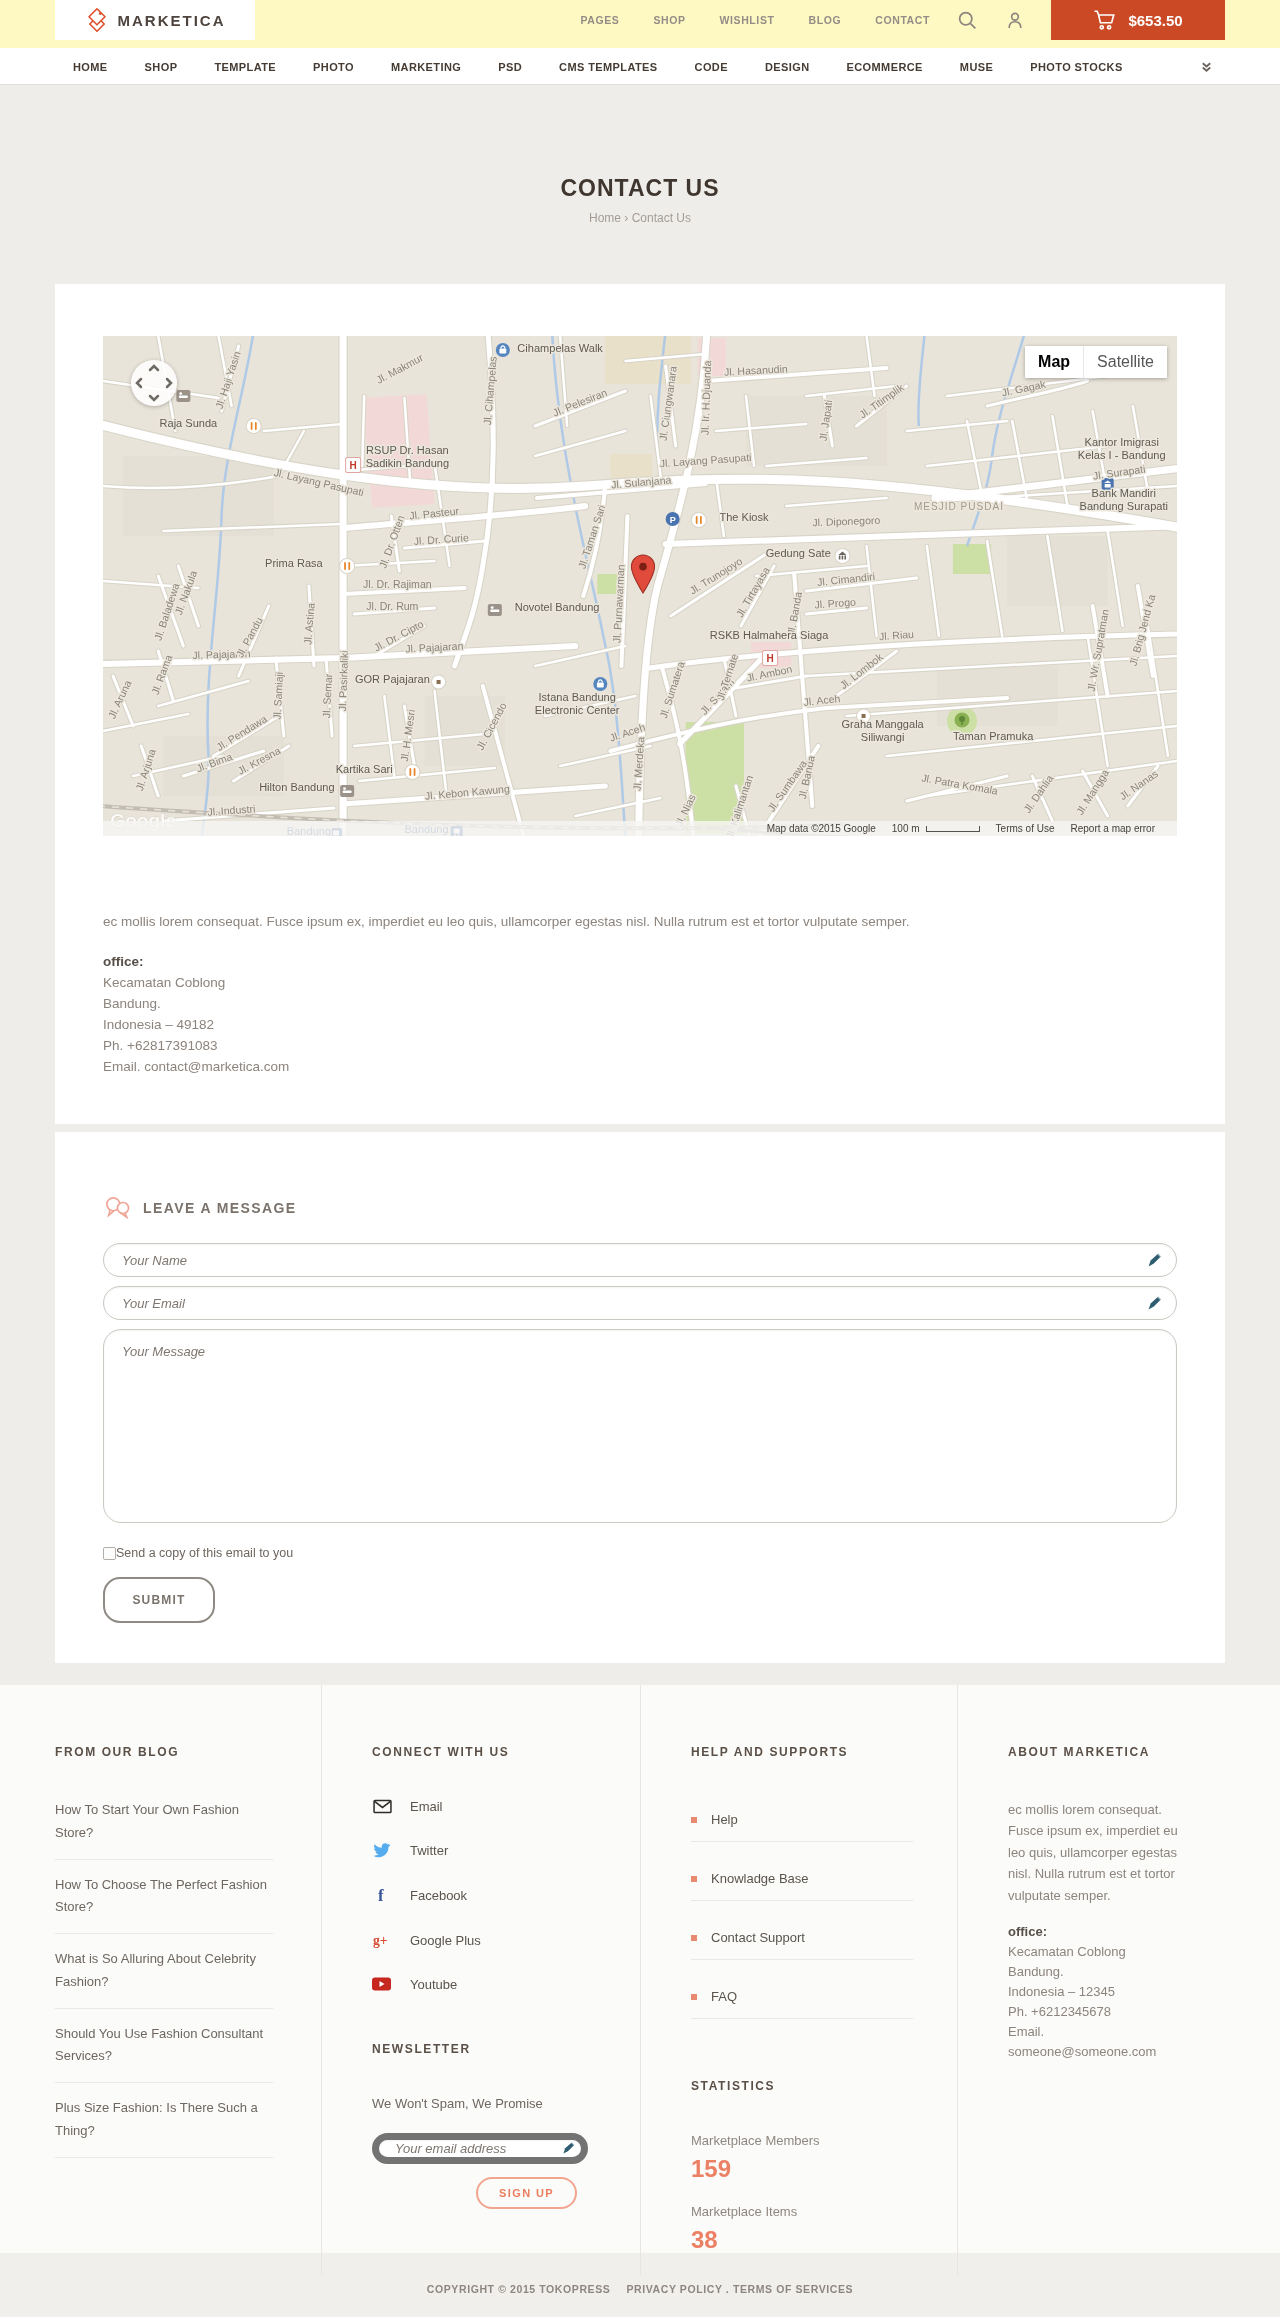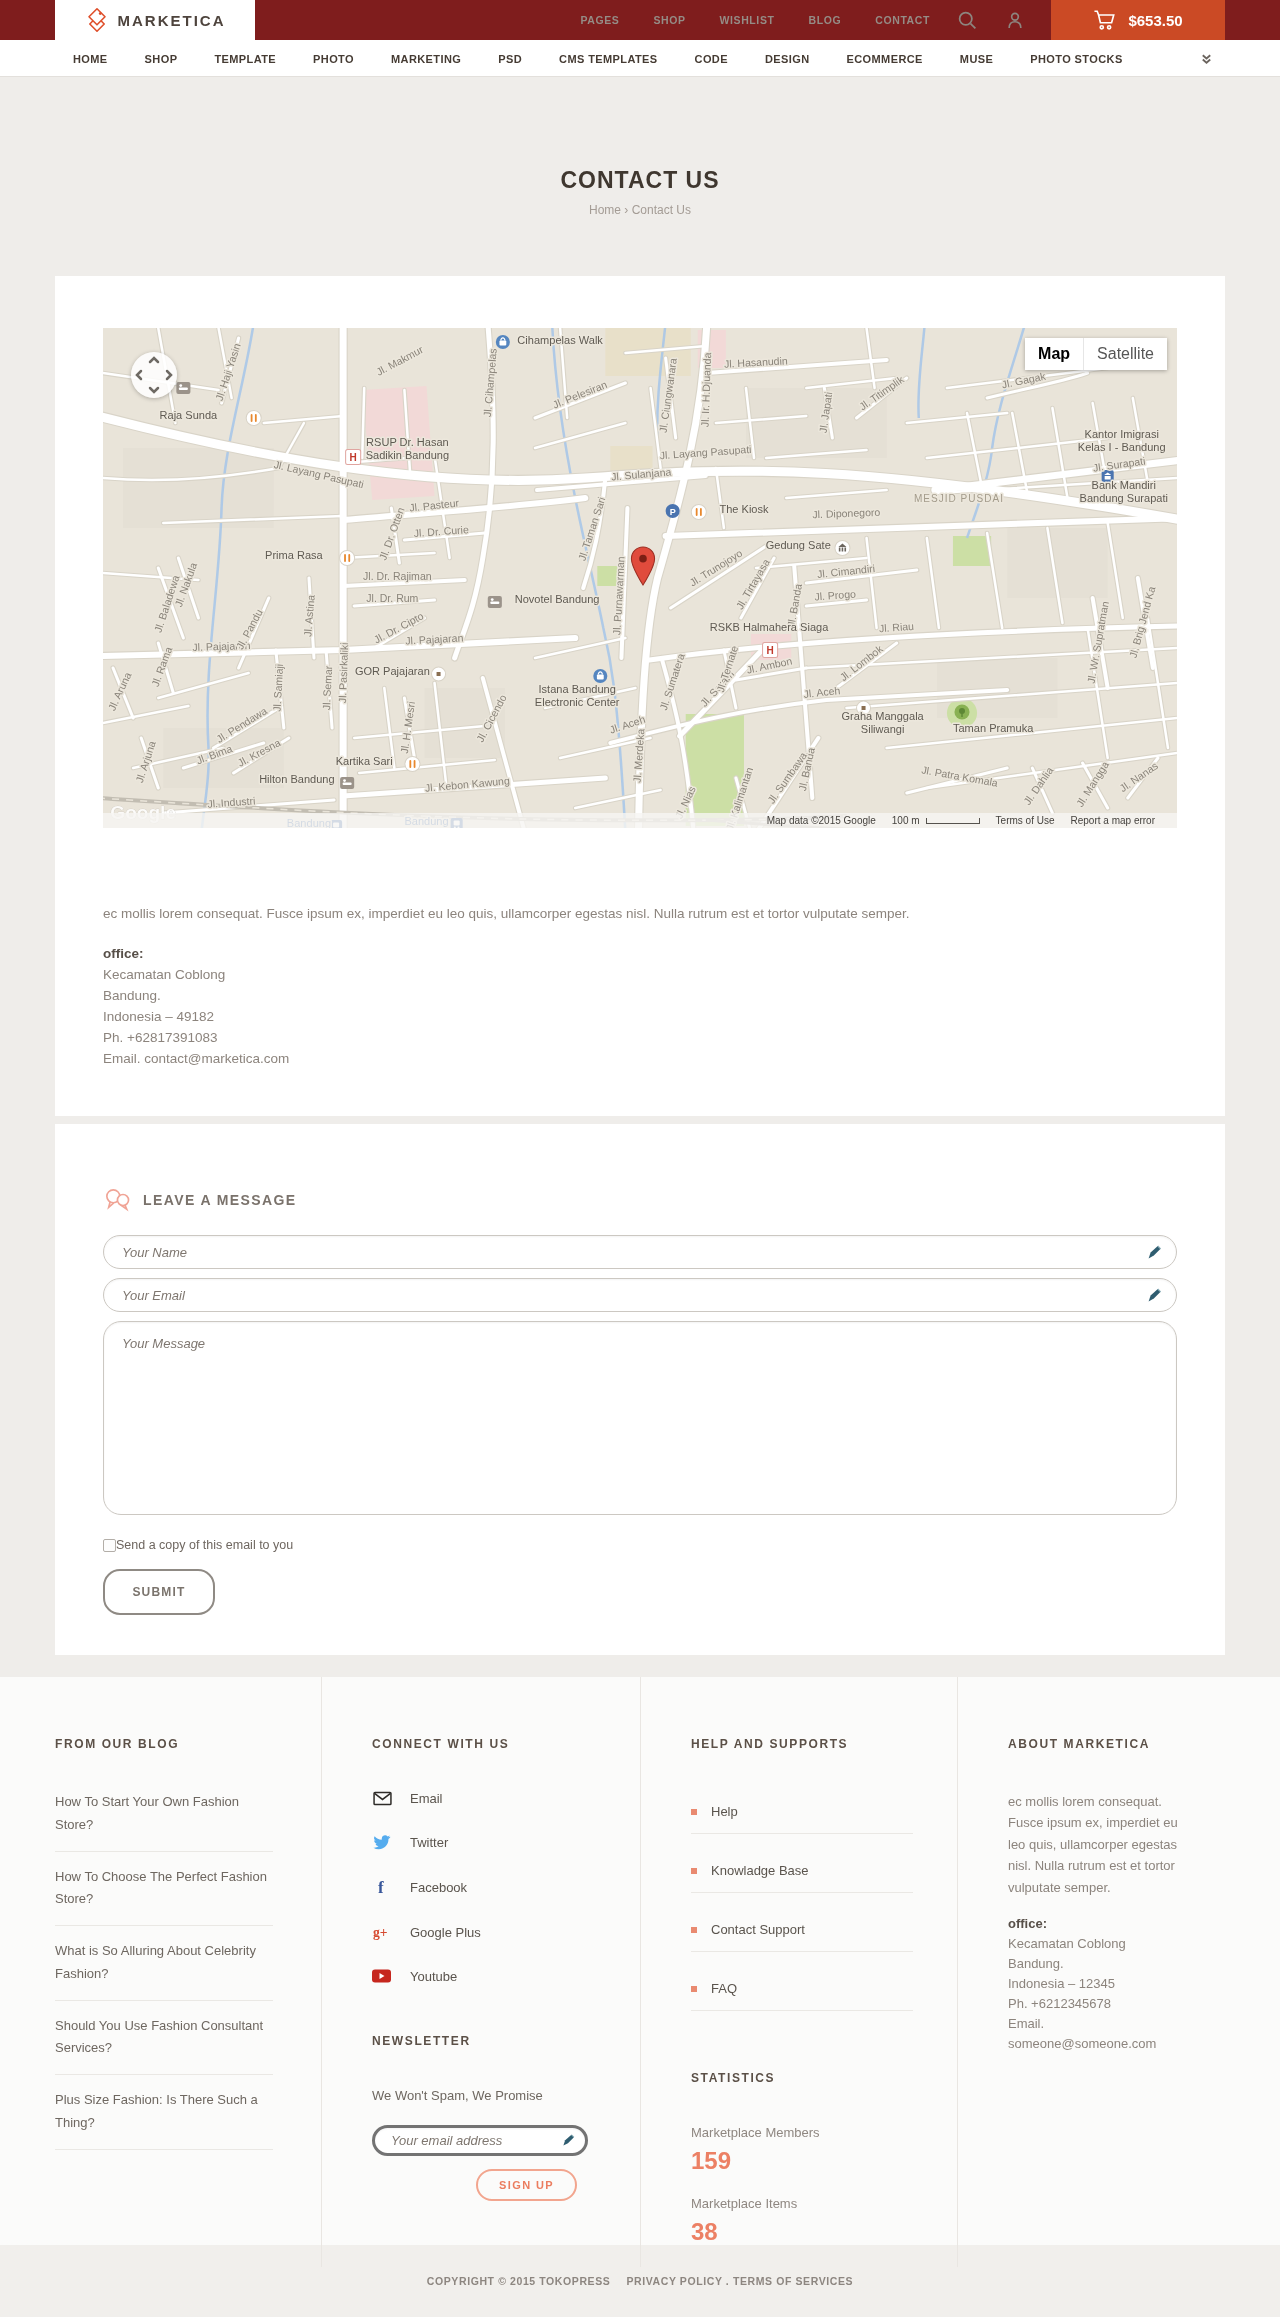--- a/index.html
+++ b/index.html
@@ -1,21 +1,21 @@
 <!DOCTYPE html>
 <html><head>
 <meta charset="utf-8">
 <style>
   *{margin:0;padding:0;box-sizing:border-box;}
   html,body{width:1280px;}
   body{height:2317px;background:#efedea;font-family:"Liberation Sans",sans-serif;position:relative;overflow:hidden;}
   .container{width:1170px;margin:0 auto;}
 
   
-  .hdr{height:40px;background:#7f1d1d;}
+  .hdr{height:48px;background:#fef9c3;}
   .hdr-in{display:flex;align-items:center;height:40px;}
   .logo-box{width:200px;height:40px;background:#fff;display:flex;align-items:center;justify-content:center;gap:9px;cursor:pointer;}
   .logo-box span{font-size:15px;font-weight:bold;color:#4e443d;letter-spacing:2px;}
   .top-nav{margin-left:auto;display:flex;gap:34px;align-items:center;}
   .top-link{font-size:10.5px;font-weight:bold;color:#958c86;letter-spacing:.6px;text-decoration:none;cursor:pointer;}
   .hdr-ic{margin-left:27px;cursor:pointer;display:flex;align-items:center;}
   .cart{margin-left:26px;width:174px;height:40px;background:#cb4a25;display:flex;align-items:center;justify-content:center;gap:11px;cursor:pointer;}
   .cart span{color:#fff;font-size:15px;font-weight:bold;}
 
   
@@ -80,21 +80,21 @@
   .fcol.c1{padding-right:48px;}
   .fcol.c2,.fcol.c3,.fcol.c4{border-left:1px solid #e9e6e2;padding-left:50px;padding-right:44px;}
   .fhead{font-size:12px;font-weight:bold;color:#5b5047;letter-spacing:1.6px;margin-bottom:40px;}
   .blog-item{display:block;font-size:13px;color:#6e6760;line-height:1.75;text-decoration:none;padding-bottom:14px;border-bottom:1px solid #eae8e4;margin-bottom:14px;cursor:pointer;}
   .soc-row{display:flex;align-items:center;gap:18px;margin-bottom:27px;cursor:pointer;}
   .soc-ic{width:20px;display:flex;justify-content:center;}
   .soc-label{font-size:13px;color:#5a544d;}
   .nl-head{margin-top:50px;}
   .nl-tag{font-size:13px;color:#6e6760;margin-bottom:22px;}
   .nl-pill{position:relative;width:216px;}
-  .nl-pill input{width:100%;height:31px;border:3px solid #737373;border-radius:16px;padding:0 34px 0 16px;font-family:"Liberation Sans",sans-serif;font-style:italic;font-size:13px;color:#555;box-shadow:inset 0 1px 2px rgba(0,0,0,.05);outline:none;background:#fff;}
+  .nl-pill input{width:100%;height:31px;border:7px solid #737373;border-radius:16px;padding:0 34px 0 16px;font-family:"Liberation Sans",sans-serif;font-style:italic;font-size:13px;color:#555;box-shadow:inset 0 1px 2px rgba(0,0,0,.05);outline:none;background:#fff;}
   .nl-pill .pen{right:12px;top:8px;}
   .signup{display:block;margin:13px 0 0 104px;padding:8px 21px;border:2px solid #f2a58e;border-radius:17px;background:transparent;font-family:"Liberation Sans",sans-serif;font-size:11px;font-weight:bold;letter-spacing:1.4px;color:#eb7d5f;cursor:pointer;}
   .help-item{display:flex;align-items:center;gap:14px;padding:13px 0 14px;border-bottom:1px solid #eae8e4;margin-bottom:16px;cursor:pointer;}
   .help-item i{width:6px;height:6px;background:#e98a70;display:inline-block;}
   .help-item span{font-size:13px;color:#5a544d;}
   .stats-head{margin-top:60px;}
   .stat-label{font-size:13px;color:#8f8781;margin-bottom:7px;}
   .stat-value{font-size:24px;font-weight:bold;color:#ec8064;margin-bottom:21px;}
   .about-text{font-size:13px;color:#8c847d;line-height:1.65;margin-bottom:16px;}
   .about .office-label,.about .office-line{font-size:13px;line-height:20px;}

